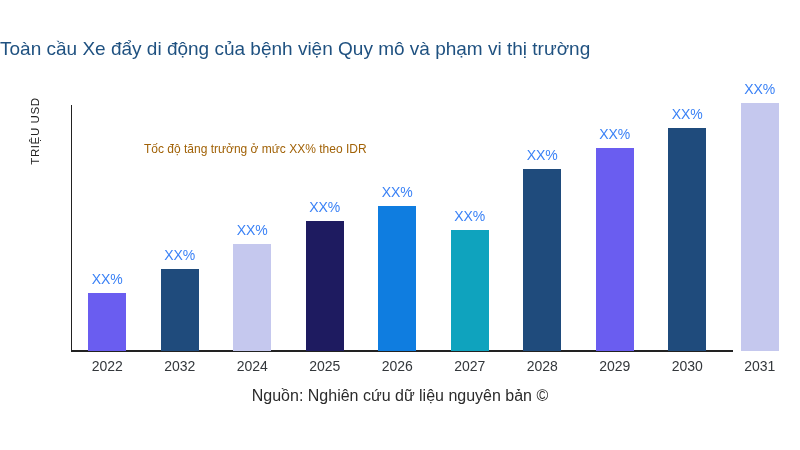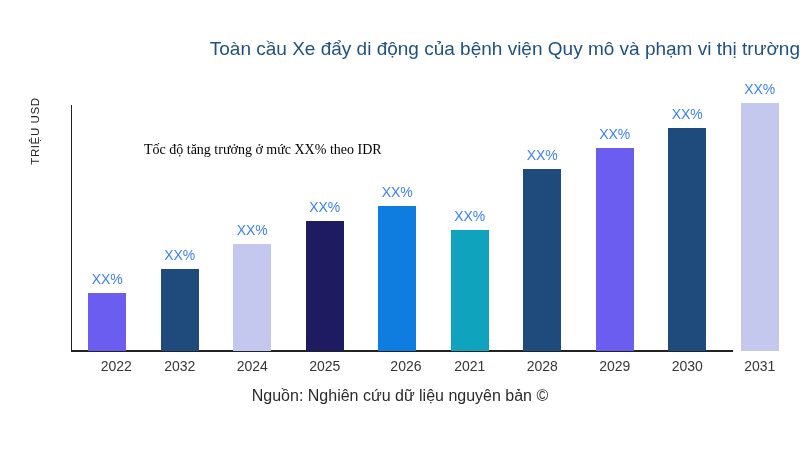--- a/index.html
+++ b/index.html
@@ -17,33 +17,33 @@
     position: relative;
     width: 800px;
     height: 450px;
     background: #ffffff;
   }
   #chart-title {
     position: absolute;
     left: 0;
     top: 38px;
     width: 800px;
-    text-align: right;
+    text-align: left;
     font-size: 19px;
     color: #1F5180;
     font-family: "Liberation Sans", sans-serif;
     white-space: nowrap;
   }
   #annotation {
     position: absolute;
     left: 144px;
     top: 142px;
-    font-size: 14px;
-    color: #000000;
-    font-family: Liberation Serif, serif;
+    font-size: 12px;
+    color: #a16207;
+    font-family: Liberation Sans, sans-serif;
     white-space: nowrap;
   }
   #ylabel {
     position: absolute;
     left: -25px;
     top: 125px;
     width: 120px;
     text-align: center;
     font-size: 11.5px;
     letter-spacing: 0.6px;
@@ -167,26 +167,26 @@
         <div class="bar" title="2030" style="height: 223px; background: rgb(31, 75, 124);"></div>
         <div class="bar-label" style="bottom: 229px;">XX%</div>
       </div>
       <div class="bar-slot" style="left: 652.5px; width: 72.5px;">
         <div class="bar" title="2031" style="height: 248px; background: rgb(197, 200, 238);"></div>
         <div class="bar-label" style="bottom: 254px;">XX%</div>
       </div>
     </div>
 
   <div id="ticks">
-      <div class="tick-label" style="left: 80px; width: 72.5px;">2022</div>
+      <div class="tick-label" style="left: 71px; width: 72.5px;">2022</div>
       <div class="tick-label" style="left: 143.5px; width: 72.5px;">2032</div>
       <div class="tick-label" style="left: 216px; width: 72.5px;">2024</div>
       <div class="tick-label" style="left: 288.5px; width: 72.5px;">2025</div>
-      <div class="tick-label" style="left: 349px; width: 72.5px; text-align: right;">2026</div>
-      <div class="tick-label" style="left: 433.5px; width: 72.5px;">2021</div>
+      <div class="tick-label" style="left: 361px; width: 72.5px;">2026</div>
+      <div class="tick-label" style="left: 433.5px; width: 72.5px;">2027</div>
       <div class="tick-label" style="left: 506px; width: 72.5px;">2028</div>
       <div class="tick-label" style="left: 578.5px; width: 72.5px;">2029</div>
       <div class="tick-label" style="left: 651px; width: 72.5px;">2030</div>
       <div class="tick-label" style="left: 723.5px; width: 72.5px;">2031</div>
     </div>
 
   <div id="source-note">Nguồn: Nghiên cứu dữ liệu nguyên bản ©</div>
 
 </div>
 

